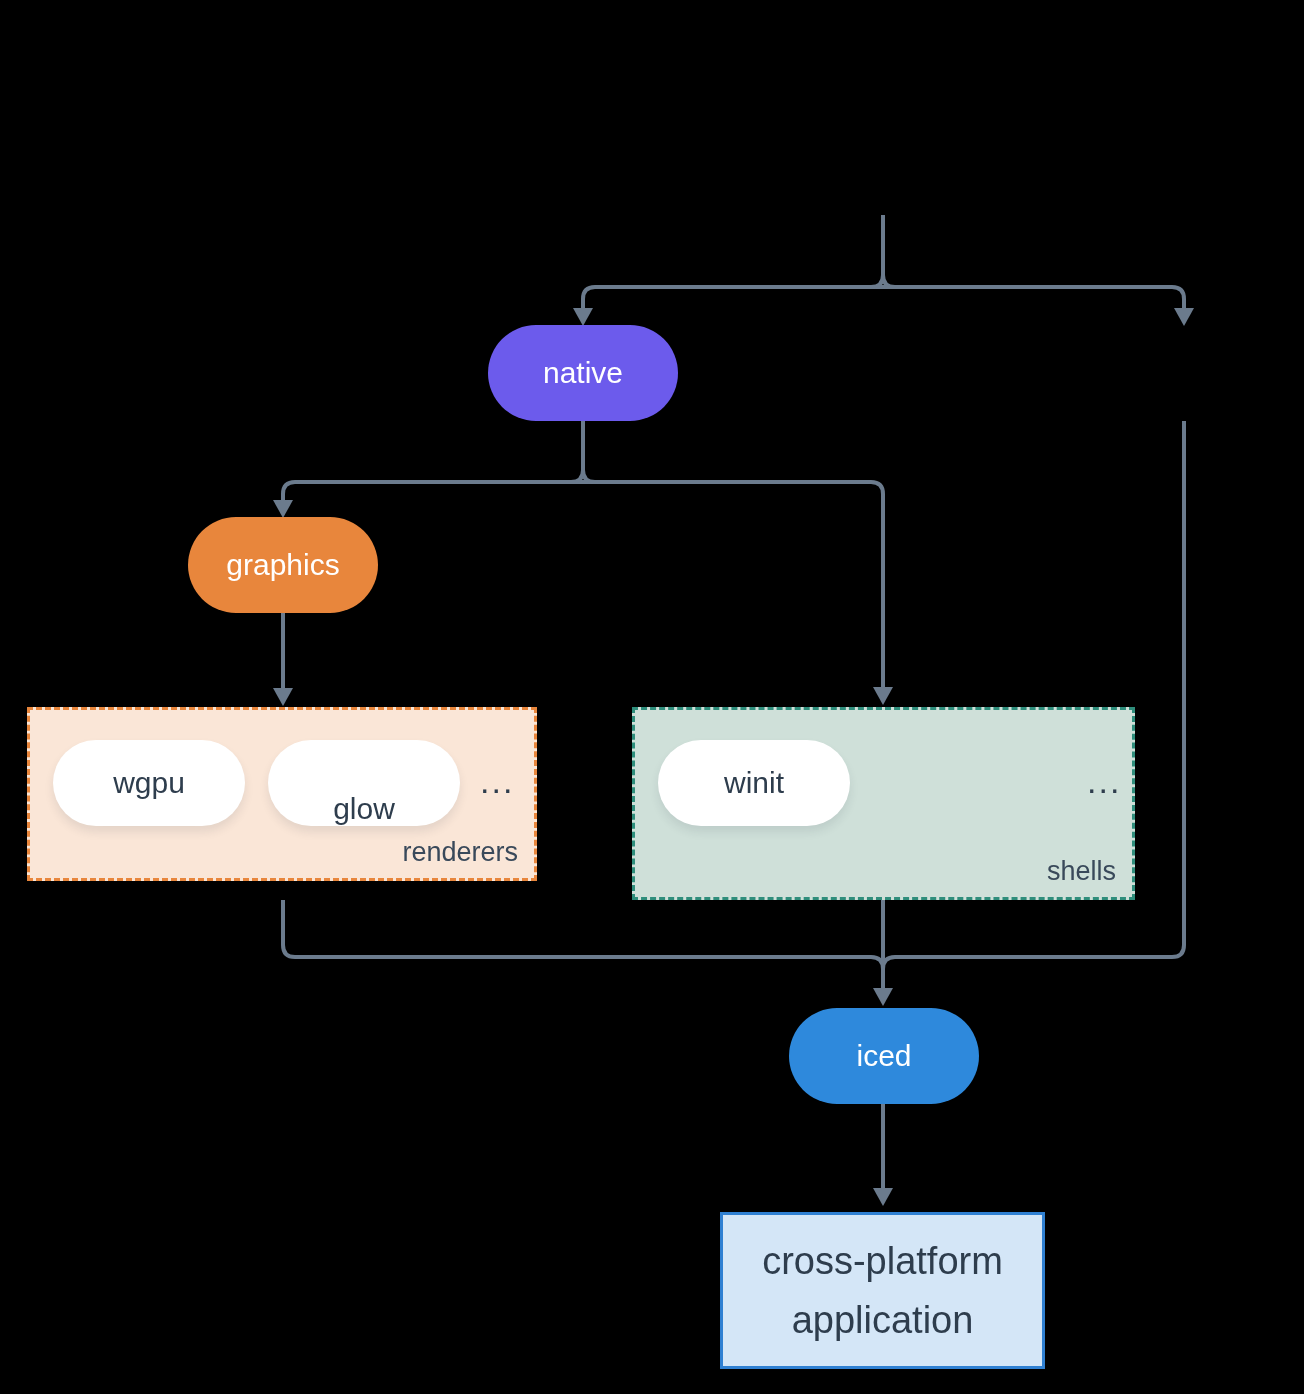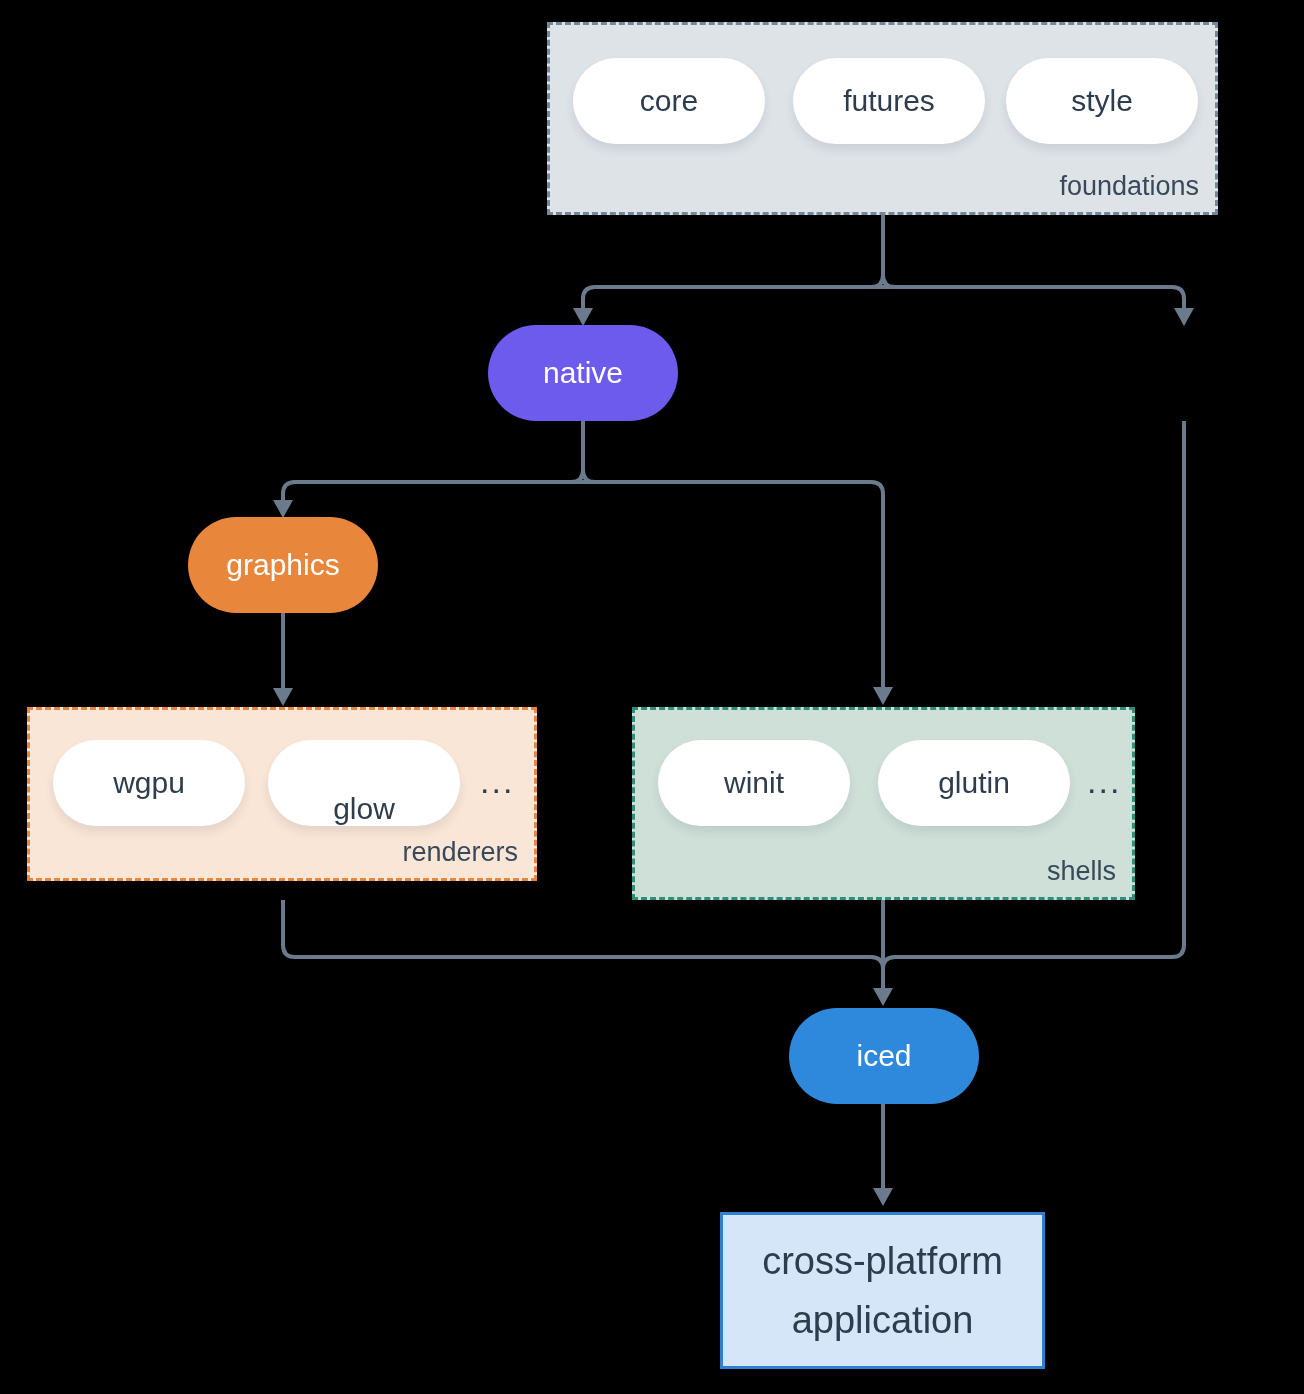--- a/index.html
+++ b/index.html
@@ -82,32 +82,20 @@
     <path class="edge" d="M 1184 421 V 945 Q 1184 957 1172 957 H 895"></path>
     <path class="edge" d="M 871 957 Q 883 957 883 969"></path>
     <path class="edge" d="M 895 957 Q 883 957 883 969"></path>
     <path class="edge" d="M 883 900 V 988"></path>
     <polygon class="arrowhead" points="873,988 893,988 883,1006"></polygon>
 
     <path class="edge" d="M 883 1104 V 1188"></path>
     <polygon class="arrowhead" points="873,1188 893,1188 883,1206"></polygon>
   </svg>
 
-  <div class="groupbox foundations">
-    <div class="pill whitepill" style="left:23px;top:33px;">
-      <span>core</span>
-    </div>
-    <div class="pill whitepill" style="left:243px;top:33px;">
-      <span>futures</span>
-    </div>
-    <div class="pill whitepill" style="left:456px;top:33px;">
-      <span>style</span>
-    </div>
-    <div class="grouplabel">foundations</div>
-  </div>
 
   <div class="pill nodepill purple" style="left:488px;top:325px;">
     <span>native</span>
   </div>
 
   <div class="pill nodepill orange" style="left:188px;top:517px;">
     <span>graphics</span>
   </div>
 
   <div class="groupbox renderers">
@@ -118,23 +106,20 @@
       <span>glow</span>
     </div>
     <div class="ellipsis" style="left:450px;top:52px;">...</div>
     <div class="grouplabel">renderers</div>
   </div>
 
   <div class="groupbox shells">
     <div class="pill whitepill" style="left:23px;top:30px;">
       <span>winit</span>
     </div>
-    <div class="pill whitepill" style="left:243px;top:30px;">
-      <span>glutin</span>
-    </div>
     <div class="ellipsis" style="left:452px;top:52px;">...</div>
     <div class="grouplabel">shells</div>
   </div>
 
   <div class="pill nodepill blue" style="left:789px;top:1008px;">
     <span>iced</span>
   </div>
 
   <div class="appbox">
     <span>cross-platform application</span>

